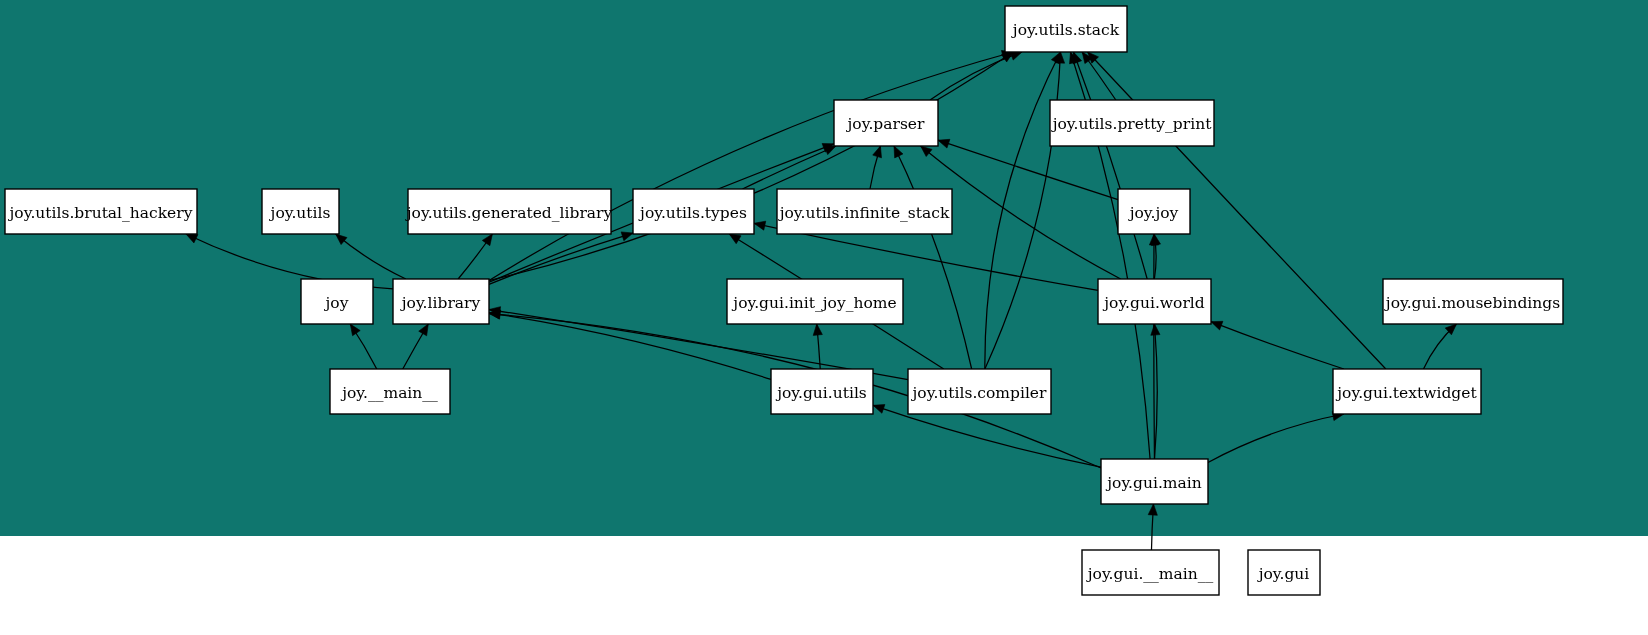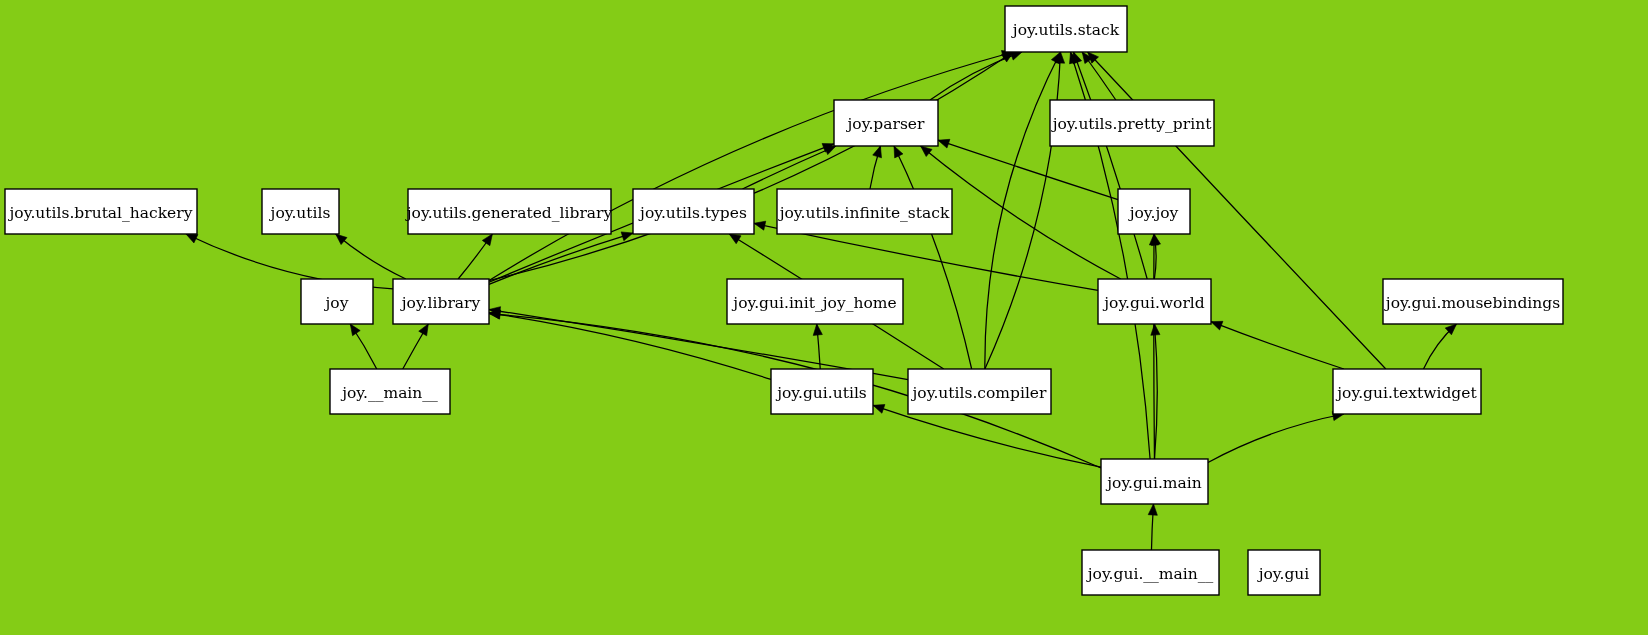--- a/index.html
+++ b/index.html
@@ -9,22 +9,22 @@
   }
   body {
     width: 1648px;
     height: 635px;
     overflow: hidden;
     font-family: "DejaVu Serif", "Liberation Serif", serif;
   }
   #graph-root {
     position: relative;
     width: 1648px;
-    height: 635px;
-    background: #84cc16;
+    height: 536px;
+    background: #0f766e;
   }
   svg#graph-svg {
     position: absolute;
     left: 0;
     top: 0;
     width: 1648px;
     height: 635px;
     display: block;
   }
   .node-rect {

